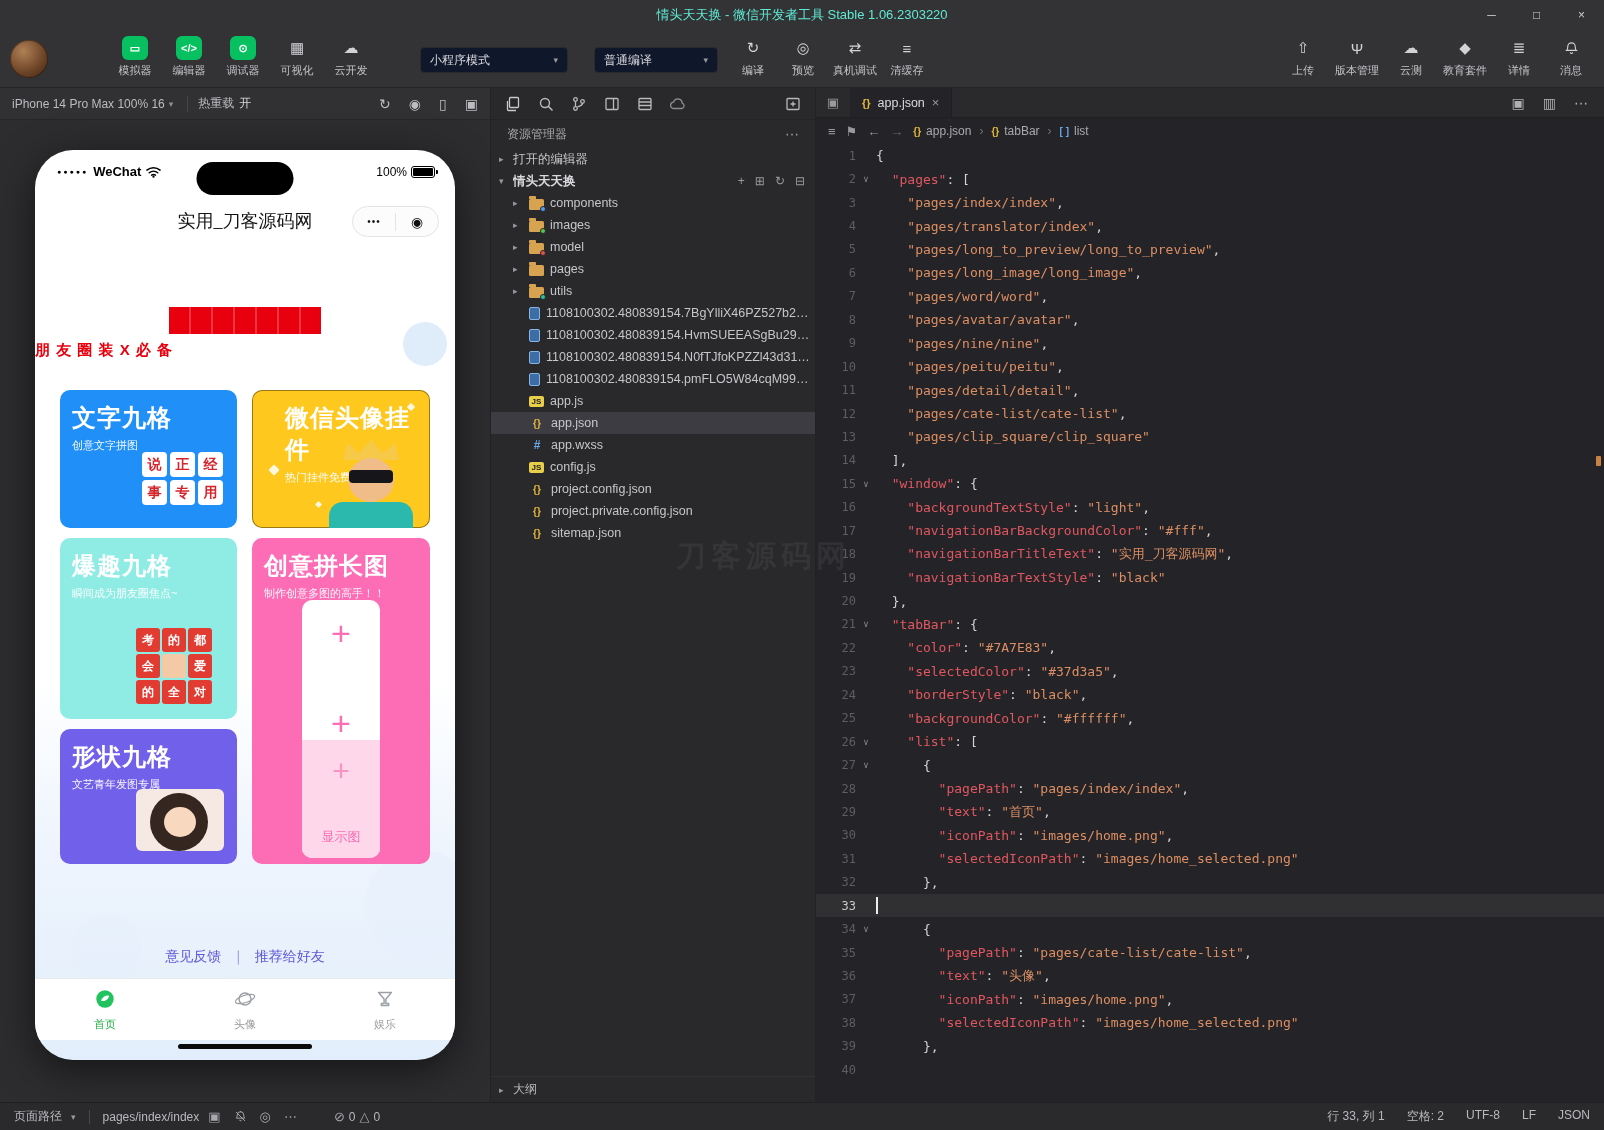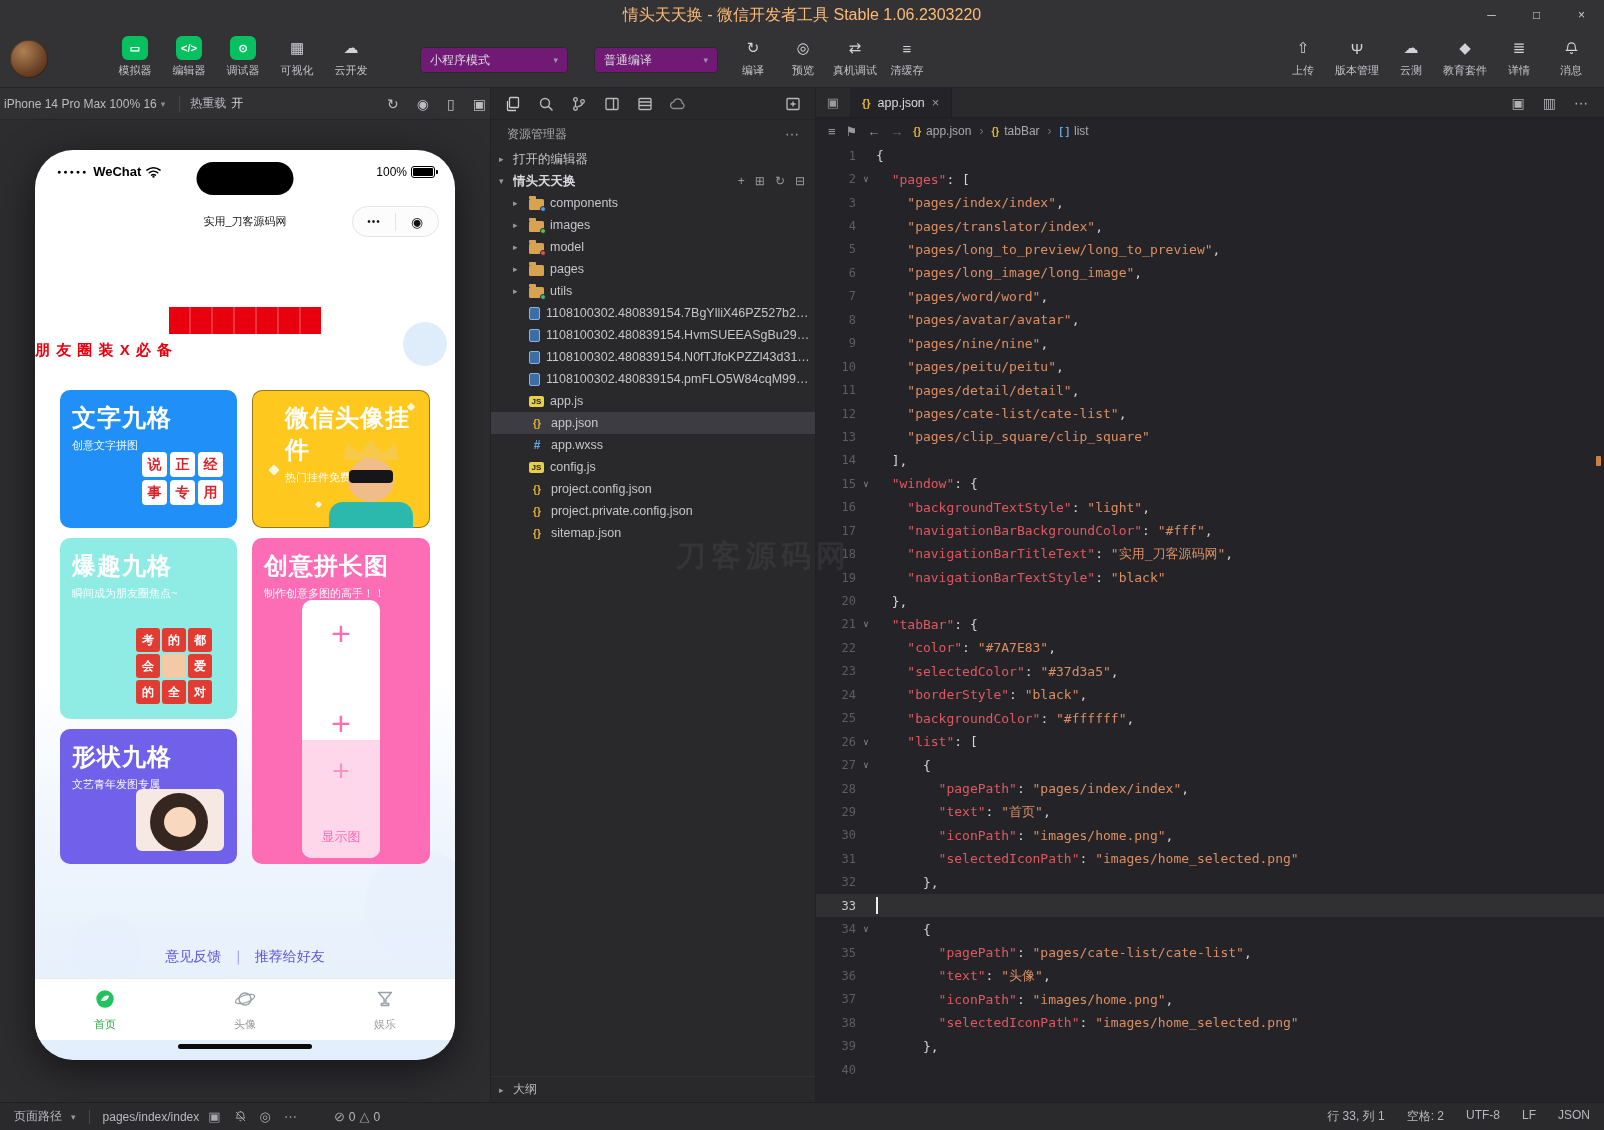--- a/index.html
+++ b/index.html
@@ -4,63 +4,63 @@
 <style>
   *{margin:0;padding:0;box-sizing:border-box;}
   html,body{width:1604px;height:1130px;overflow:hidden;background:#1e1e1e;}
   body{font-family:"Liberation Sans",sans-serif;color:#c9c9cd;-webkit-user-select:none;user-select:none;}
   #app{position:absolute;inset:0;width:1604px;height:1130px;background:#29292b;}
 
   
   .menubar{position:absolute;top:0;left:0;right:0;height:30px;background:#333336;display:flex;align-items:center;font-size:13px;color:#cfcfd2;z-index:20;}
   #menu-items{display:flex;padding-left:6px;}
   .mitem{padding:0 9px;line-height:30px;cursor:default;white-space:nowrap;}
-  .menubar .title{position:absolute;left:50%;transform:translateX(-50%);color:#fdba74;font-size:16px;white-space:nowrap;}
+  .menubar .title{position:absolute;left:50%;transform:translateX(-50%);color:#5eead4;font-size:13px;white-space:nowrap;}
   .win-controls{position:absolute;right:0;top:0;height:30px;display:flex;}
   .win-controls span{width:45px;text-align:center;line-height:30px;font-size:12px;color:#cfcfd2;cursor:default;}
 
   
   .toolbar{position:absolute;top:30px;left:0;right:0;height:58px;background:#333336;border-bottom:1px solid #242427;z-index:19;}
   .avatar{position:absolute;left:10px;top:10px;width:38px;height:38px;border-radius:50%;background:radial-gradient(circle at 35% 30%,#b08055,#6b4226 60%,#3c2415);box-shadow:inset 0 0 0 1px rgba(0,0,0,.4);padding-left:21px;}
   #toolbar-toggles{position:absolute;left:112px;top:6px;display:flex;gap:8px;}
   #toolbar-actions{position:absolute;left:730px;top:6px;display:flex;gap:4px;}
   #toolbar-right{position:absolute;right:10px;top:6px;display:flex;gap:6px;}
   .tbtn{min-width:46px;display:flex;flex-direction:column;align-items:center;gap:3px;cursor:pointer;padding:0 3px;}
   .ticon{height:24px;min-width:26px;display:flex;align-items:center;justify-content:center;font-size:15px;color:#d3d3d7;border-radius:6px;}
   .tbtn.on .ticon{background:#07c160;color:#fff;font-size:11px;font-weight:bold;}
   .tlabel{font-size:11px;color:#c3c3c7;white-space:nowrap;}
-  .select{position:absolute;top:17px;height:26px;background:#701a75;border:1px solid #2a2a2d;border-radius:4px;display:flex;align-items:center;justify-content:space-between;padding:0 9px;font-size:12px;color:#d8d8dc;cursor:pointer;}
+  .select{position:absolute;top:17px;height:26px;background:#0f172a;border:1px solid #2a2a2d;border-radius:4px;display:flex;align-items:center;justify-content:space-between;padding:0 9px;font-size:12px;color:#d8d8dc;cursor:pointer;}
   #mode-select{left:420px;width:148px;}
   #compile-select{left:594px;width:124px;}
   .select .caret{font-size:9px;color:#9a9a9e;margin-left:8px;}
 
   
   .main{position:absolute;top:88px;left:0;right:0;bottom:28px;display:flex;}
   #watermark{position:absolute;left:676px;top:448px;font-size:30px;font-weight:bold;letter-spacing:5px;color:rgba(210,210,220,.07);z-index:9;pointer-events:none;white-space:nowrap;}
 
   
   .sim-panel{width:490px;background:#2d2d30;position:relative;flex:none;}
-  .sim-toolbar{position:absolute;top:0;left:0;right:0;height:32px;display:flex;align-items:center;padding:0 4px;font-size:12px;color:#bcbcc0;background:#313134;border-bottom:1px solid #26262a;}
+  .sim-toolbar{position:absolute;top:0;left:0;right:0;height:32px;display:flex;align-items:center;padding:0 12px;font-size:12px;color:#bcbcc0;background:#313134;border-bottom:1px solid #26262a;}
   .sim-toolbar .caret{font-size:9px;color:#8e8e92;margin:0 4px;}
   .sim-div{width:1px;height:16px;background:#47474b;margin:0 10px;}
   .sim-icons{margin-left:auto;display:flex;gap:18px;font-size:14px;color:#bdbdc1;}
   .sim-icons span{cursor:pointer;}
 
   
   .phone{position:absolute;left:35px;top:62px;width:420px;height:910px;border-radius:38px;overflow:hidden;box-shadow:0 10px 40px rgba(0,0,0,.55);background:linear-gradient(180deg,#ffffff 0%,#ffffff 58%,#edf4fd 78%,#e2eefb 100%);}
   .pstatus{position:absolute;top:14px;left:22px;right:20px;display:flex;align-items:center;color:#000;}
   .pdots{font-size:7px;letter-spacing:2px;margin-right:5px;}
   .pcarrier{font-size:13px;font-weight:bold;}
   .pwifi{margin-left:5px;display:inline-flex;}
   .pbattxt{margin-left:auto;font-size:12px;font-weight:500;}
   .pbatt{width:24px;height:12px;border:1.5px solid #000;border-radius:3px;margin-left:4px;position:relative;}
   .pbatt i{position:absolute;inset:1px;background:#000;border-radius:1px;}
   .pbatt::after{content:"";position:absolute;right:-4px;top:3px;width:2px;height:4px;background:#000;border-radius:0 1px 1px 0;}
   .island{position:absolute;top:12px;left:50%;transform:translateX(-50%);width:97px;height:33px;background:#000;border-radius:17px;}
-  .pnav{position:absolute;top:50px;left:0;right:0;height:42px;display:flex;align-items:center;justify-content:center;font-size:11px;color:#141414;font-weight:500;}
+  .pnav{position:absolute;top:50px;left:0;right:0;height:42px;display:flex;align-items:center;justify-content:center;font-size:18px;color:#141414;font-weight:500;font-family:Liberation Serif, serif;}
   .capsule{position:absolute;right:16px;top:56px;width:87px;height:31px;border:1px solid #e4e4e4;border-radius:16px;background:rgba(252,252,252,.95);display:flex;align-items:center;z-index:3;}
   .capsule .dots{flex:1;text-align:center;font-size:10px;letter-spacing:1px;color:#111;}
   .capsule .cdiv{width:1px;height:18px;background:#e4e4e4;}
   .capsule .target{flex:1;text-align:center;font-size:14px;color:#111;}
   .banner{position:absolute;left:50%;transform:translateX(-50%);top:157px;width:152px;height:27px;background:repeating-linear-gradient(90deg,#e8000e 0 20px,#ef3340 20px 22px);}
   .banner-cap{position:absolute;top:191px;width:100%;text-align:left;color:#e8000e;font-size:15px;font-weight:bold;letter-spacing:1px;}
   .bubble{position:absolute;border-radius:50%;background:#dcebfb;}
   .b1{left:368px;top:172px;width:44px;height:44px;opacity:.9;}
   .b2{left:330px;top:700px;width:110px;height:110px;background:#e6f0fc;opacity:.65;}
   .b3{left:36px;top:764px;width:70px;height:70px;background:#e6f0fc;opacity:.6;}

